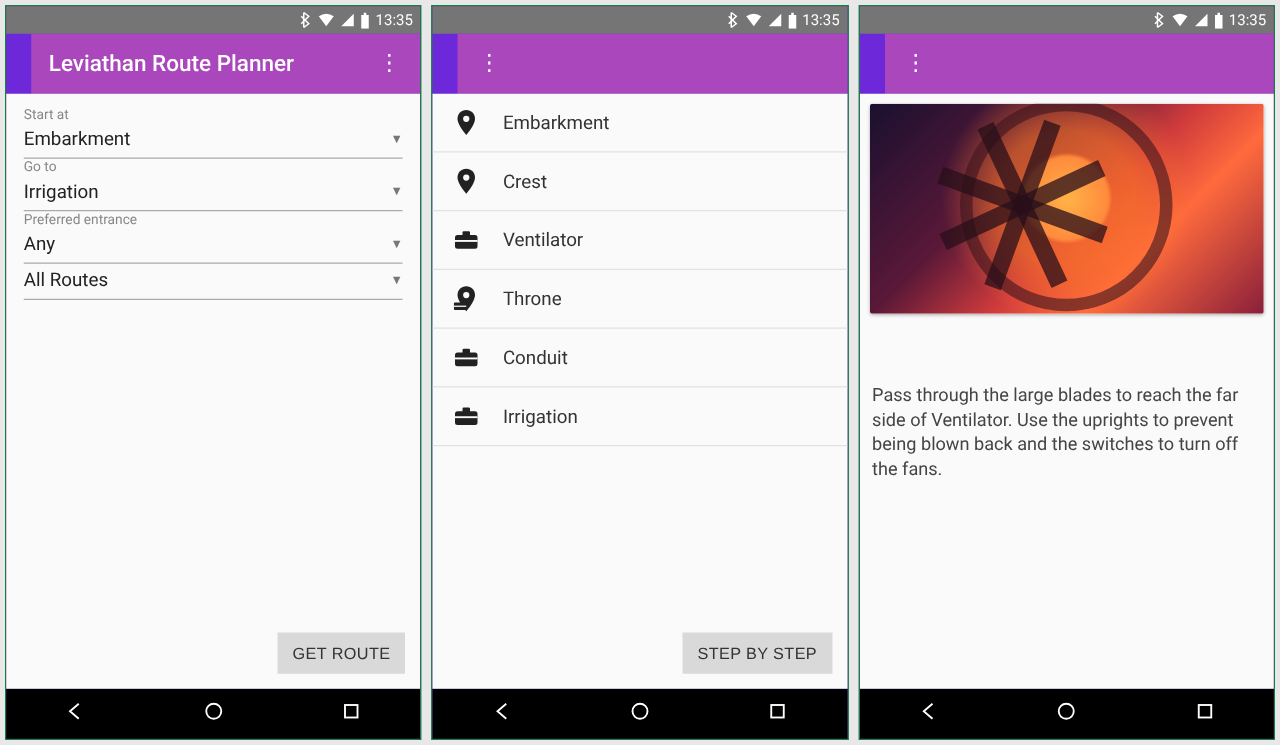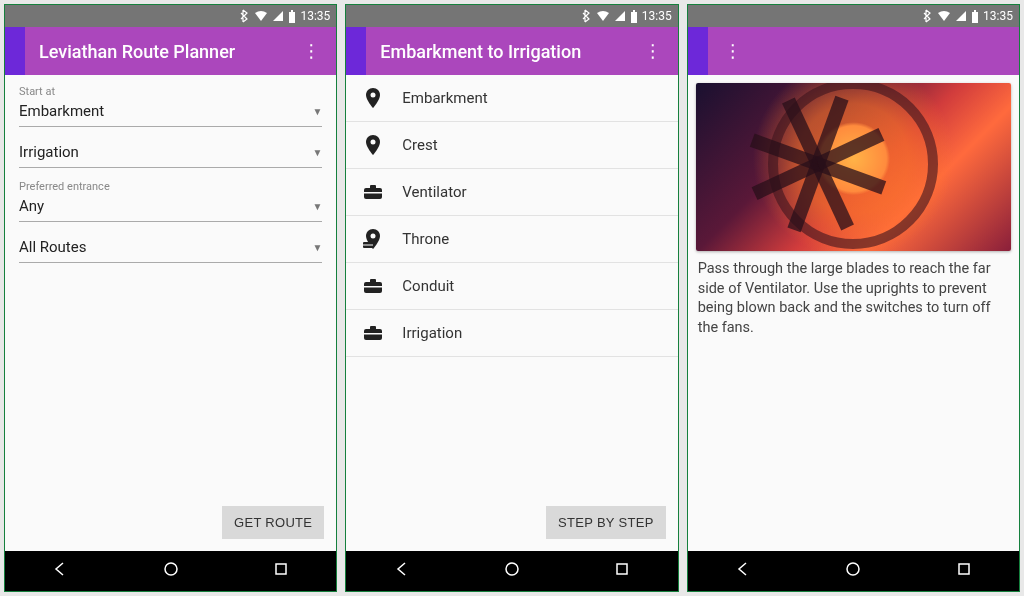--- a/index.html
+++ b/index.html
@@ -57,21 +57,21 @@
   .navbar {
     height: 40px;
     background: #000;
     display: flex;
     justify-content: space-around;
     align-items: center;
   }
   .navbar svg { stroke:#fff; fill:none; }
   
   .form { padding: 10px 14px 0 14px; }
-  .field { margin-bottom: 12px; }
+  .field { }
   .field-label { font-size: 11px; color: #888; }
   .field-select {
     display:flex;
     justify-content:space-between;
     align-items:center;
     border-bottom: 1px solid #aaa;
     padding: 4px 0 6px 0;
     font-size: 15px;
     color:#222;
   }
@@ -127,20 +127,21 @@
     left:50%; top:48%;
     width:70px; height:14px;
     background:rgba(40,15,25,0.75);
     transform-origin: 0 50%;
   }
   .detail-text {
     padding: 0 10px;
     font-size: 14.5px;
     line-height:1.35;
     color:#444;
+    margin-top:48px;
   }
 </style>
 </head>
 <body>
 
 <div class="phone">
   <div class="statusbar">
     <span class="ico">
       <svg width="10" height="14" viewBox="0 0 10 14">
           <path d="M3 1 L7 4 L3 8 L3 1 M3 13 L7 10 L3 6 L3 13 M1 4 L7 10 M1 10 L7 4" stroke="#fff" stroke-width="1.2" fill="none"></path>
@@ -171,20 +172,21 @@
   <div class="content">
     <div class="form">
       <div class="field">
         <div class="field-label">Start at</div>
         <div class="field-select">
           <span>Embarkment</span>
           <span class="caret">▼</span>
         </div>
       </div>
       <div class="field">
+        <div class="field-label">Go to</div>
         <div class="field-select">
           <span>Irrigation</span>
           <span class="caret">▼</span>
         </div>
       </div>
       <div class="field">
         <div class="field-label">Preferred entrance</div>
         <div class="field-select">
           <span>Any</span>
           <span class="caret">▼</span>
@@ -231,21 +233,20 @@
       </span>
     <span class="ico">
         <svg width="8" height="13" viewBox="0 0 8 13">
           <rect x="1" y="2" width="6" height="11" fill="#fff"></rect>
           <rect x="3" y="0" width="2" height="2" fill="#fff"></rect>
         </svg>
       </span>
     <span>13:35</span>
   </div>
   <div class="appbar">
-    <span class="title">Embarkment to Irrigation</span>
     <span class="menu">⋮</span>
   </div>
   <div class="content">
     <div class="route-list">
       <div class="route-item">
         <span class="ricon">
             <svg width="18" height="22" viewBox="0 0 18 22">
               <path d="M9 1 C5 1 2 4 2 8 C2 13 9 21 9 21 C9 21 16 13 16 8 C16 4 13 1 9 1 Z" fill="#222"></path>
               <circle cx="9" cy="8" r="2.5" fill="#fafafa"></circle>
             </svg>

